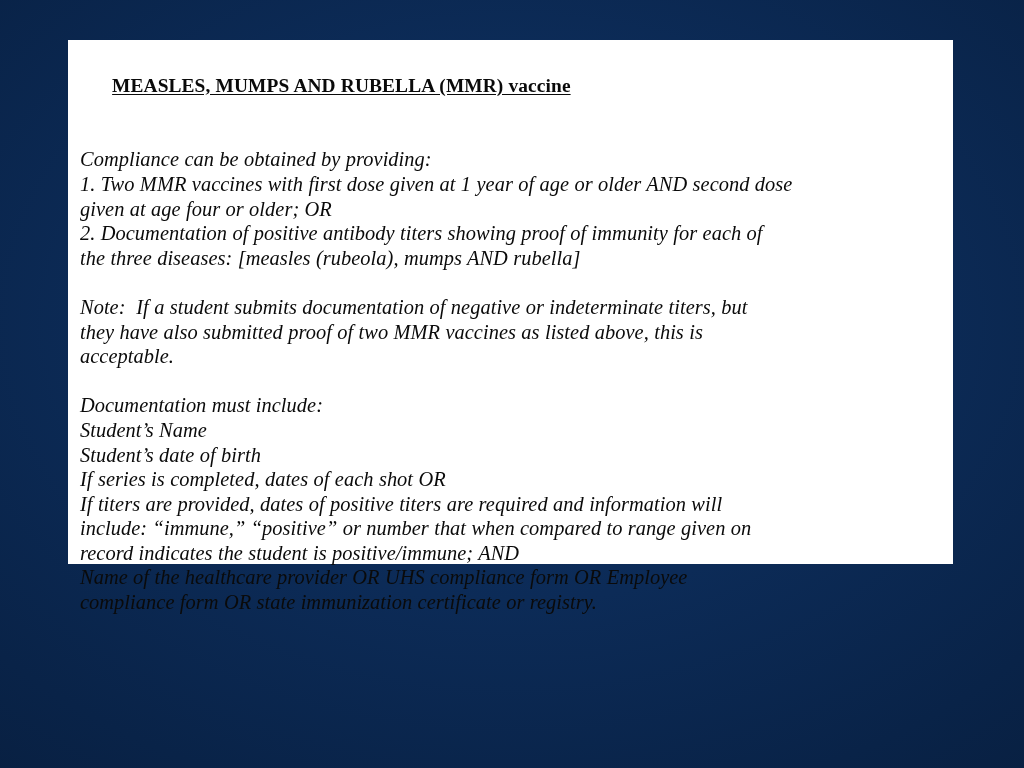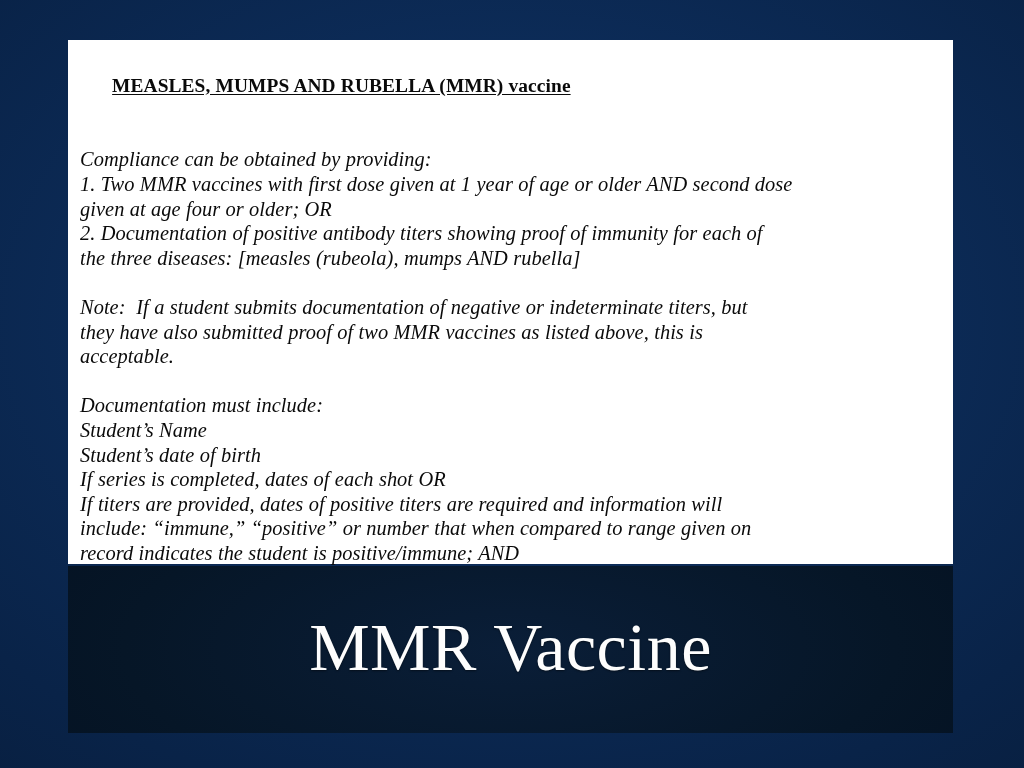--- a/index.html
+++ b/index.html
@@ -96,17 +96,14 @@
 
 <div id="slide">
 
   <div id="content-panel">
     <div id="body-text">
       <span class="heading-line">MEASLES, MUMPS AND RUBELLA (MMR) vaccine</span>
       <div id="body-lines"><span class="spacer-line"></span><span class="text-line">Compliance can be obtained by providing:</span><span class="text-line">1. Two MMR vaccines with first dose given at 1 year of age or older AND second dose</span><span class="text-line">given at age four or older; OR</span><span class="text-line">2. Documentation of positive antibody titers showing proof of immunity for each of</span><span class="text-line">the three diseases: [measles (rubeola), mumps AND rubella]</span><span class="spacer-line"></span><span class="text-line">Note:  If a student submits documentation of negative or indeterminate titers, but</span><span class="text-line">they have also submitted proof of two MMR vaccines as listed above, this is</span><span class="text-line">acceptable.</span><span class="spacer-line"></span><span class="text-line">Documentation must include:</span><span class="text-line">Student’s Name</span><span class="text-line">Student’s date of birth</span><span class="text-line">If series is completed, dates of each shot OR</span><span class="text-line">If titers are provided, dates of positive titers are required and information will</span><span class="text-line">include: “immune,” “positive” or number that when compared to range given on</span><span class="text-line">record indicates the student is positive/immune; AND</span><span class="text-line">Name of the healthcare provider OR UHS compliance form OR Employee</span><span class="text-line">compliance form OR state immunization certificate or registry.</span></div>
     </div>
   </div>
 
-  <div id="title-panel">
-    <div id="slide-title">MMR Vaccine</div>
-  </div>
 
 </div>
 
 </body></html>

